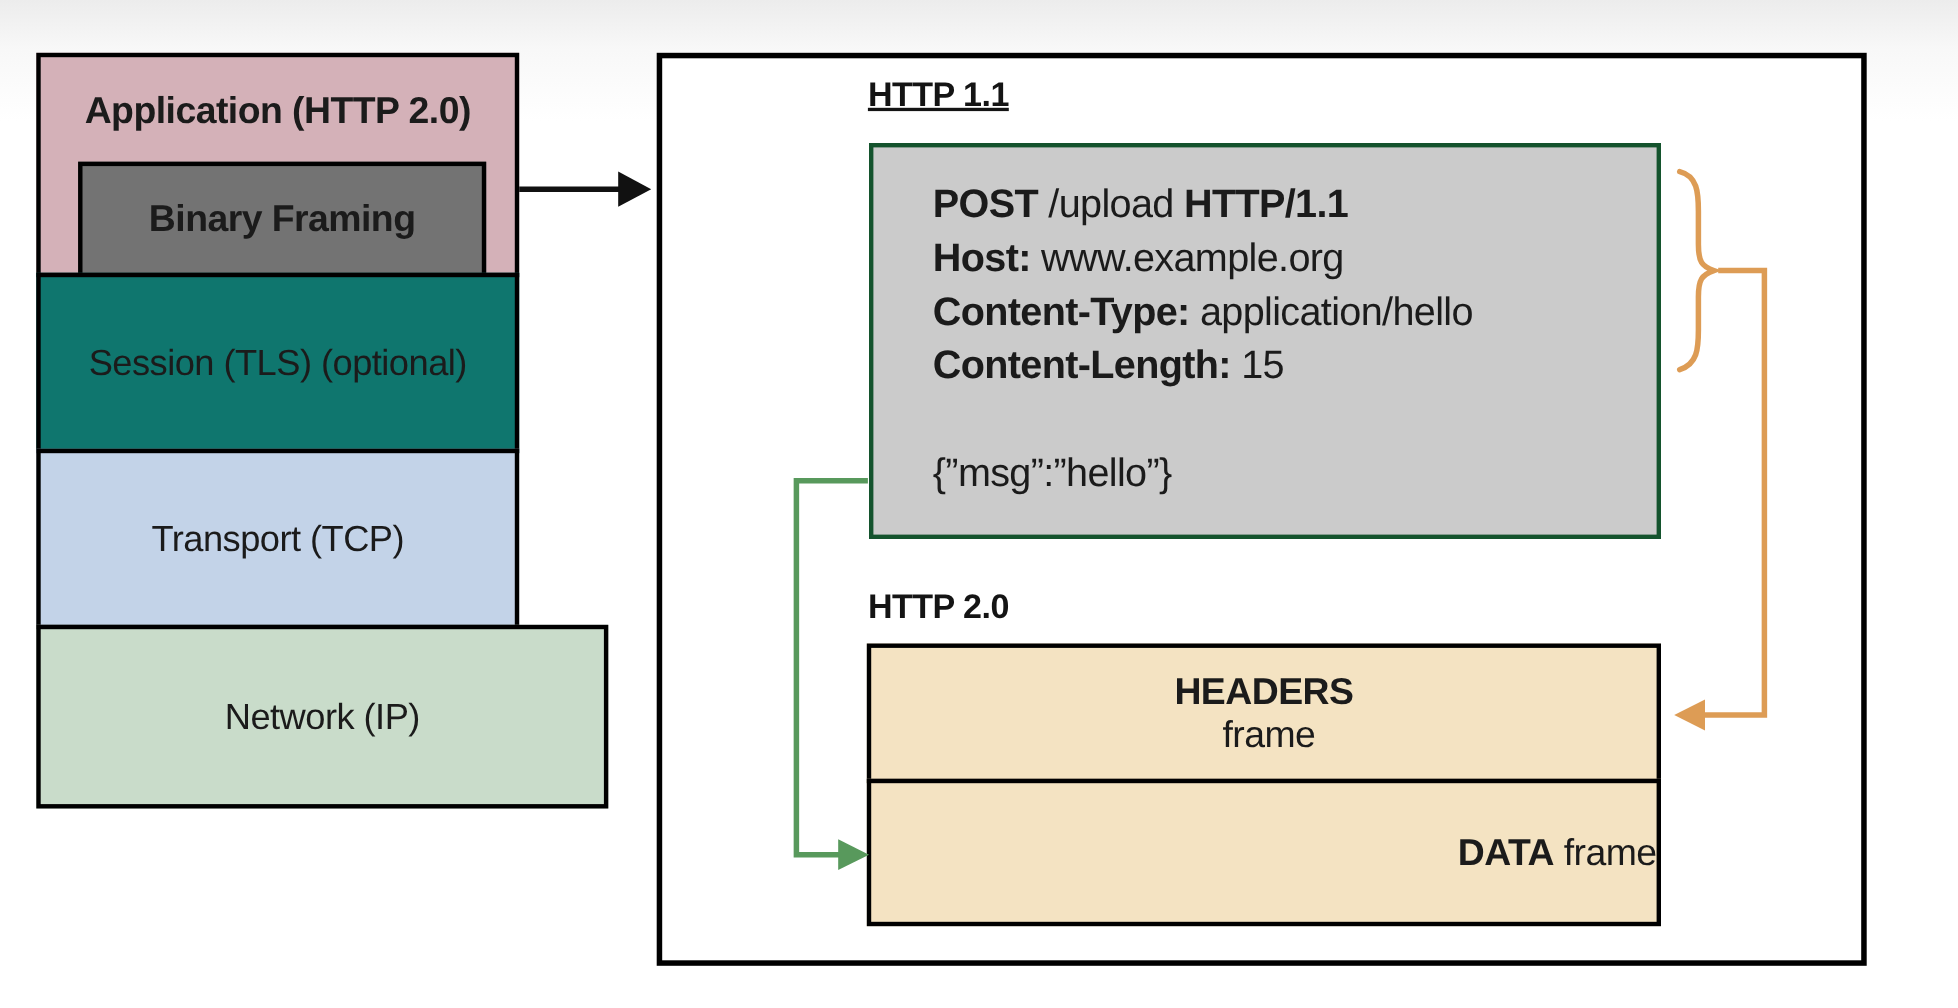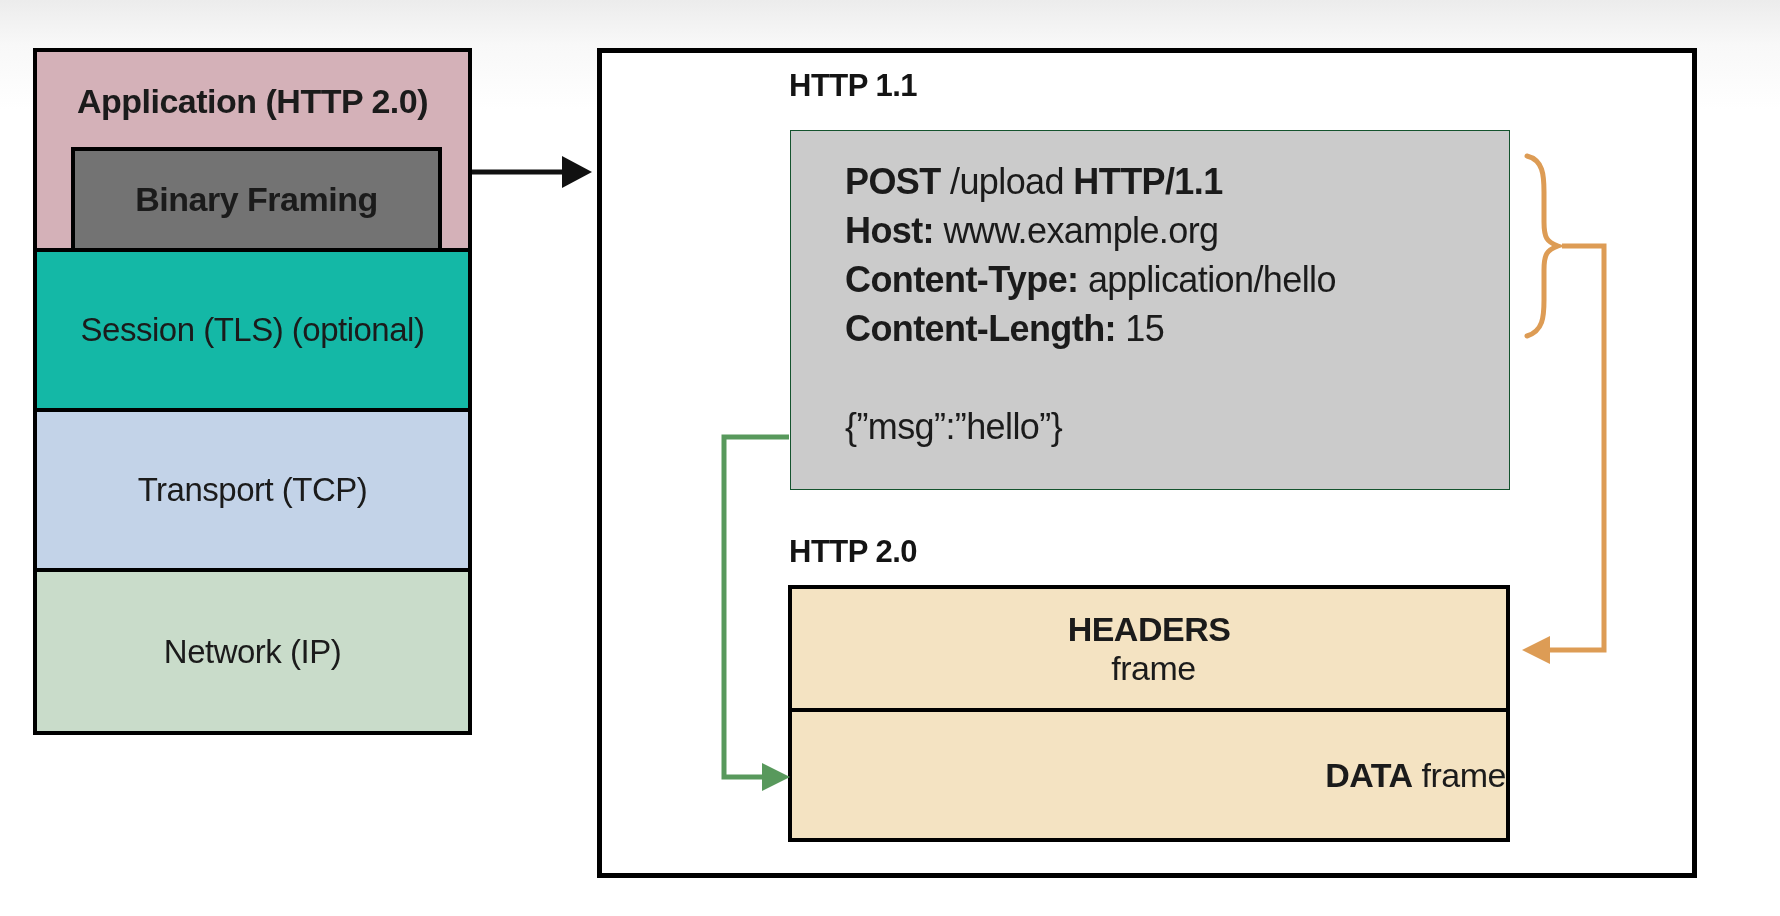--- a/index.html
+++ b/index.html
@@ -15,40 +15,40 @@
   
   .layer{
     position:absolute;box-sizing:border-box;
     border:4px solid #000;
     display:flex;align-items:center;justify-content:center;
     text-align:center;
   }
   .layer-app{left:33px;top:48px;width:439px;height:204px;background:#d4b1b8;align-items:flex-start;}
   .layer-app .lbl{height:98px;display:flex;align-items:center;}
   .layer-binary{left:71px;top:147px;width:371px;height:105px;background:#737373;}
-  .layer-session{left:33px;top:248px;width:439px;height:164px;background:#14b8a6;}
+  .layer-session{left:33px;top:248px;width:439px;height:164px;background:#0f766e;}
   .layer-transport{left:33px;top:408px;width:439px;height:164px;background:#c3d3e8;justify-content:center;}
-  .layer-network{left:33px;top:568px;width:439px;height:167px;background:#c9dcca;}
+  .layer-network{left:33px;top:568px;width:520px;height:167px;background:#c9dcca;}
   .lbl-bold{font-weight:700;font-size:34px;letter-spacing:-0.5px;}
   .lbl-med{font-weight:500;font-size:33px;letter-spacing:-0.5px;}
 
   
   .outer-box{
     position:absolute;left:597px;top:48px;width:1100px;height:830px;
     box-sizing:border-box;border:5px solid #000;background:#fff;
   }
   .section-title{
     position:absolute;font-weight:600;font-size:31px;letter-spacing:-0.5px;color:#141414;
   }
-  .title-http11{left:789px;top:68px;}
+  .title-http11{left:789px;top:68px;text-decoration:underline;}
   .title-http20{left:789px;top:534px;}
 
   .request-box{
     position:absolute;left:790px;top:130px;width:720px;height:360px;
-    box-sizing:border-box;border:1px solid #14532d;background:#cbcbcb;
+    box-sizing:border-box;border:4px solid #14532d;background:#cbcbcb;
     padding:26px 0 0 54px;
     font-size:36px;line-height:49px;letter-spacing:-0.6px;
   }
   .rline{white-space:pre;}
   .rline .b{font-weight:700;}
   .rline.body-line{margin-top:49px;}
 
   .frame-row{
     position:absolute;box-sizing:border-box;border:4px solid #000;background:#f4e3c2;
     display:flex;align-items:center;justify-content:center;

